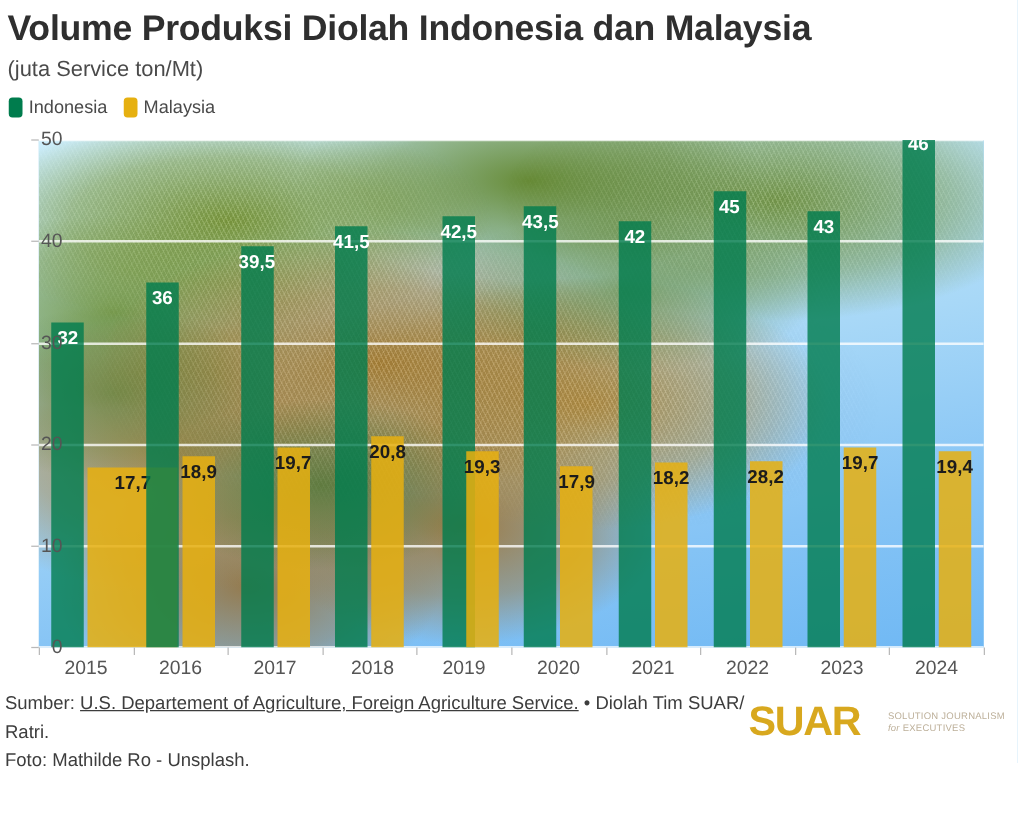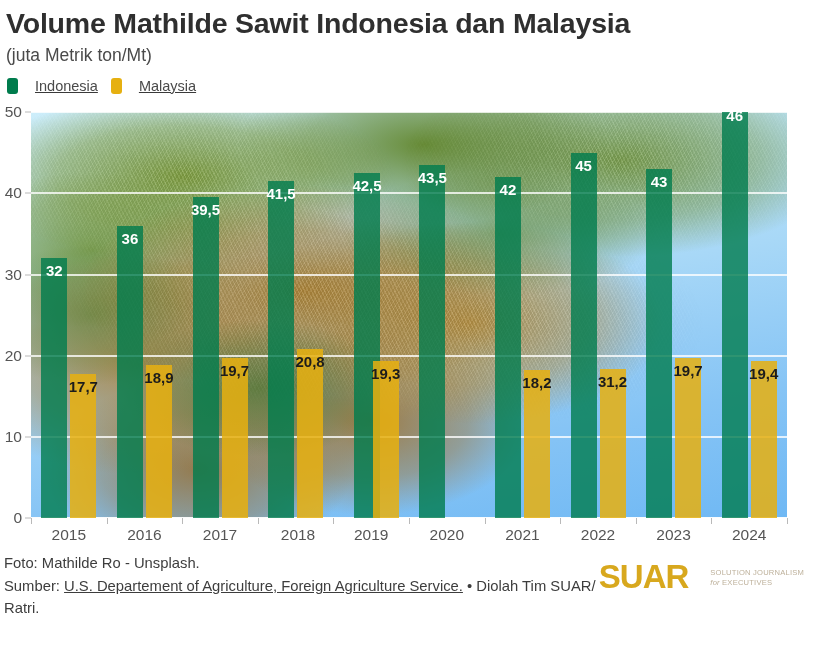--- a/index.html
+++ b/index.html
@@ -39,22 +39,21 @@
   #chart-legend {
     display: flex;
     align-items: center;
     gap: 13px;
     margin-top: 13px;
     margin-left: 1px;
   }
   .legend-item {
     display: flex;
     align-items: center;
-    gap: 17px;
-    text-decoration: underline;
+    gap: 5px;
   }
   .legend-swatch {
     width: 11px;
     height: 16px;
     border-radius: 3px;
     flex: none;
   }
   .legend-label {
     font-size: 14.5px;
     color: #4a4a4a;
@@ -72,20 +71,21 @@
   
   .y-tick {
     position: absolute;
     left: 0;
     width: 22px;
     text-align: right;
     font-size: 15.5px;
     color: #555555;
     transform: translateY(-50%);
     line-height: 1;
+    padding-left: 28px;
   }
   .y-tick-dash {
     position: absolute;
     left: 25px;
     width: 6px;
     height: 1px;
     background: #b9b9b9;
     transform: translateY(-0.5px);
   }
 
@@ -252,22 +252,22 @@
     line-height: 1.28;
     letter-spacing: 0.2px;
     padding-top: 3px;
   }
   #brand-tagline .tag-em { font-style: italic; }
 </style>
 </head>
 <body>
 
 <div id="chart-header">
-  <div id="chart-title">Volume Mathilde Sawit Indonesia dan Malaysia</div>
-  <div id="chart-subtitle">(juta Metrik ton/Mt)</div>
+  <div id="chart-title">Volume Produksi Diolah Indonesia dan Malaysia</div>
+  <div id="chart-subtitle">(juta Service ton/Mt)</div>
 
   <div id="chart-legend">
     <div class="legend-item">
       <span class="legend-swatch" style="background: rgb(0, 124, 77);"></span>
       <span class="legend-label">Indonesia</span>
     </div>
     <div class="legend-item">
       <span class="legend-swatch" style="background: rgb(230, 176, 16);"></span>
       <span class="legend-label">Malaysia</span>
     </div>
@@ -290,21 +290,21 @@
         <div class="gridline" style="top: 323.8px;"></div>
         <div class="gridline" style="top: 242.6px;"></div>
         <div class="gridline" style="top: 161.4px;"></div>
         <div class="gridline" style="top: 80.2px;"></div>
         <div class="gridline" style="top: -1px;"></div>
       </div>
     <div id="bars-layer">
         <div class="bar indonesia" style="left: 10.3px; width: 26px; height: 259.84px;">
           <span class="bar-label">32</span>
         </div>
-        <div class="bar malaysia" style="left: 39.3px; width: 26px; height: 143.724px;">
+        <div class="bar malaysia" style="left: 39.3px; width: 26px; height: 143.724px; padding-left: 46px;">
           <span class="bar-label">17,7</span>
         </div>
         <div class="bar indonesia" style="left: 85.9px; width: 26px; height: 292.32px;">
           <span class="bar-label">36</span>
         </div>
         <div class="bar malaysia" style="left: 114.9px; width: 26px; height: 153.468px;">
           <span class="bar-label">18,9</span>
         </div>
         <div class="bar indonesia" style="left: 161.5px; width: 26px; height: 320.74px;">
           <span class="bar-label">39,5</span>
@@ -320,31 +320,34 @@
         </div>
         <div class="bar indonesia" style="left: 323px; width: 26px; height: 345.1px;">
           <span class="bar-label">42,5</span>
         </div>
         <div class="bar malaysia" style="left: 341.7px; width: 26px; height: 156.716px;">
           <span class="bar-label">19,3</span>
         </div>
         <div class="bar indonesia" style="left: 388.3px; width: 26px; height: 353.22px;">
           <span class="bar-label">43,5</span>
         </div>
+        <div class="bar malaysia" style="left: 417.3px; width: 26px; height: 145.348px;">
+          <span class="bar-label">17,9</span>
+        </div>
         <div class="bar indonesia" style="left: 463.9px; width: 26px; height: 341.04px;">
           <span class="bar-label">42</span>
         </div>
         <div class="bar malaysia" style="left: 492.9px; width: 26px; height: 147.784px;">
           <span class="bar-label">18,2</span>
         </div>
         <div class="bar indonesia" style="left: 539.5px; width: 26px; height: 365.4px;">
           <span class="bar-label">45</span>
         </div>
         <div class="bar malaysia" style="left: 568.5px; width: 26px; height: 149.408px;">
-          <span class="bar-label">31,2</span>
+          <span class="bar-label">28,2</span>
         </div>
         <div class="bar indonesia" style="left: 615.1px; width: 26px; height: 349.16px;">
           <span class="bar-label">43</span>
         </div>
         <div class="bar malaysia" style="left: 644.1px; width: 26px; height: 159.964px;">
           <span class="bar-label">19,7</span>
         </div>
         <div class="bar indonesia" style="left: 690.7px; width: 26px; height: 415px;">
           <span class="bar-label">46</span>
         </div>
@@ -385,24 +388,24 @@
     <div class="y-tick-dash" style="top: 252.6px;"></div>
     <div class="y-tick" style="top: 171.4px;">30</div>
     <div class="y-tick-dash" style="top: 171.4px;"></div>
     <div class="y-tick" style="top: 90.2px;">40</div>
     <div class="y-tick-dash" style="top: 90.2px;"></div>
     <div class="y-tick" style="top: 9px;">50</div>
     <div class="y-tick-dash" style="top: 9px;"></div>
   </div>
 
 <div id="chart-footer">
-  <div id="photo-credit">Foto: Mathilde Ro - Unsplash.</div>
   <div id="source-text">
     <span>Sumber: </span><span class="link">U.S. Departement of Agriculture, Foreign Agriculture Service.</span><span> • Diolah Tim SUAR/ Ratri.</span>
   </div>
+  <div id="photo-credit">Foto: Mathilde Ro - Unsplash.</div>
 
   <div id="brand-logo">
     <span id="brand-wordmark">SUAR</span>
     <span id="brand-tagline">
       <span>SOLUTION JOURNALISM</span><br>
       <span class="tag-em">for</span>
       <span>EXECUTIVES</span>
     </span>
   </div>
 </div>

